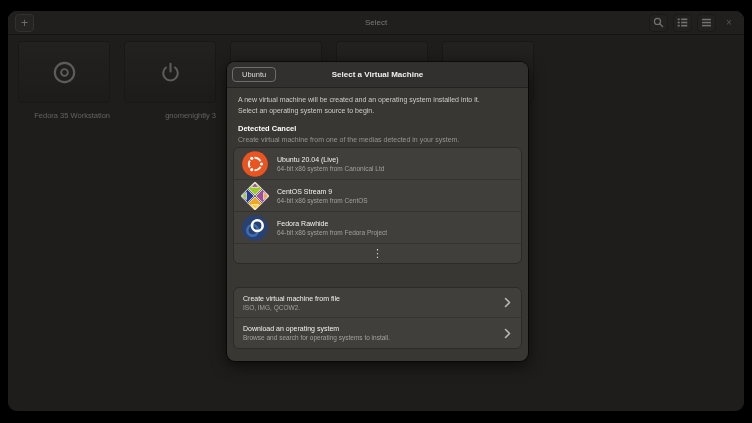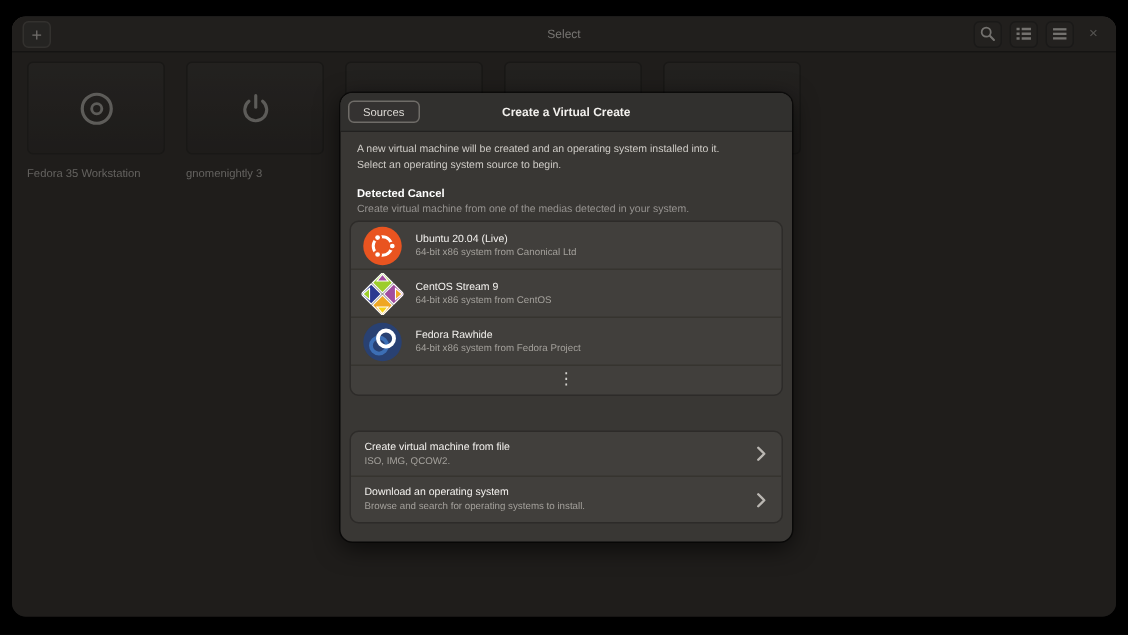--- a/index.html
+++ b/index.html
@@ -24,21 +24,21 @@
   .hb-right { margin-left: auto; display: flex; align-items: center; gap: 5px; }
   .hb-close { width: 16px; height: 16px; display: flex; align-items: center; justify-content: center;
     color: #8e8b87; font-size: 10px; }
 
   
   .tiles { position: absolute; left: 10px; top: 30px; display: flex; gap: 14px; }
   .tile { width: 92px; }
   .tile-thumb { width: 92px; height: 62px; border-radius: 4px;
     background: linear-gradient(#3b3835, #322f2c); border: 1px solid #2a2826;
     display: flex; align-items: center; justify-content: center; }
-  .tile-label { margin-top: 8px; text-align: left; font-size: 7.5px; color: #a5a29d; }
+  .tile-label { margin-top: 8px; text-align: right; font-size: 7.5px; color: #a5a29d; }
 
   
   .dim { position: absolute; inset: 0; background: rgba(0,0,0,.40); z-index: 5; }
 
   
   .dialog { position: absolute; left: 219px; top: 51px; width: 301px; height: 299px;
     background: #393734; border-radius: 8px; z-index: 10;
     box-shadow: 0 0 0 1px rgba(0,0,0,.55), 0 4px 16px rgba(0,0,0,.65); }
   .dlg-header { position: relative; height: 26px; background: #31302e;
     border-bottom: 1px solid #222120; border-radius: 8px 8px 0 0;
@@ -151,22 +151,22 @@
         </div>
       <div class="tile">
           <div class="tile-thumb"></div>
         </div>
     </div>
 
     <div class="dim"></div>
 
     <div class="dialog">
       <div class="dlg-header">
-        <button class="cancel-btn">Sources</button>
-        <div class="dlg-title">Create a Virtual Create</div>
+        <button class="cancel-btn">Ubuntu</button>
+        <div class="dlg-title">Select a Virtual Machine</div>
       </div>
 
       <div class="dlg-body">
         <div class="desc">
           <div>A new virtual machine will be created and an operating system installed into it.</div>
           <div>Select an operating system source to begin.</div>
         </div>
 
         <div class="section-title">Detected Cancel</div>
         <div class="section-caption">Create virtual machine from one of the medias detected in your system.</div>

